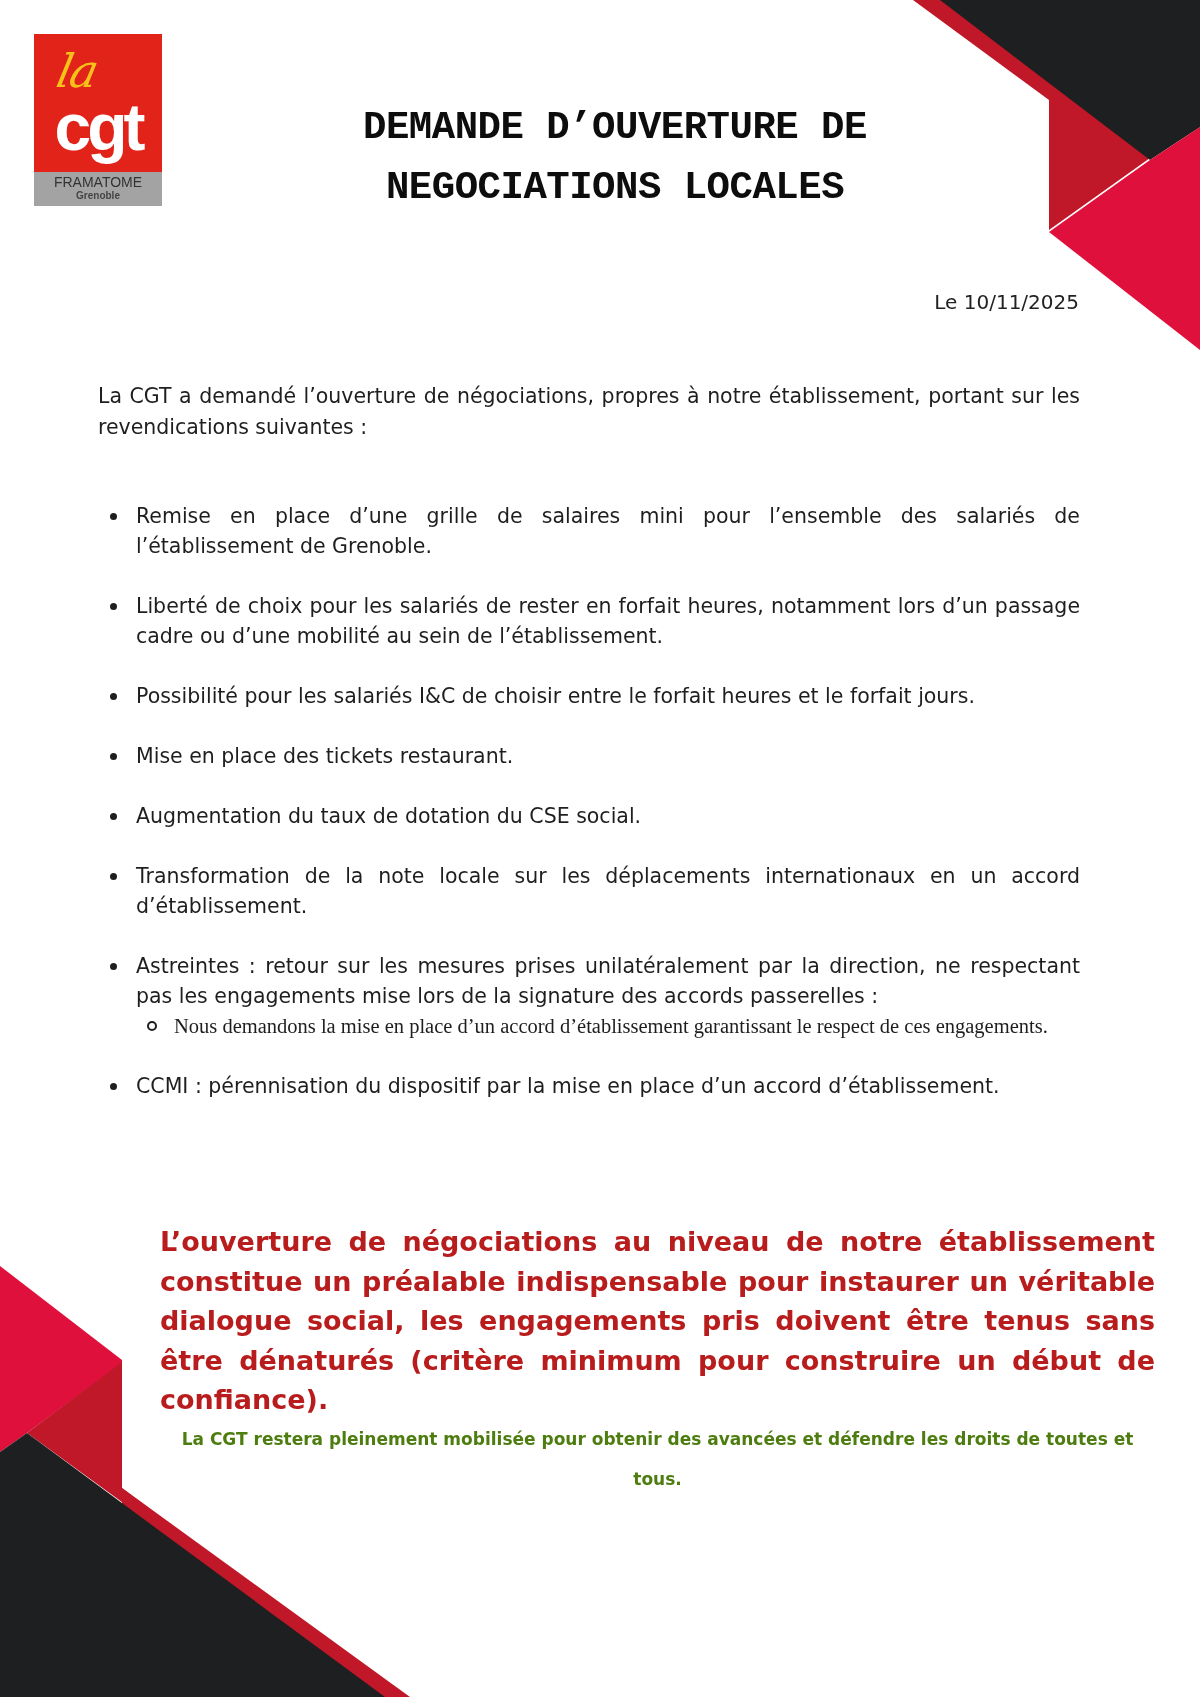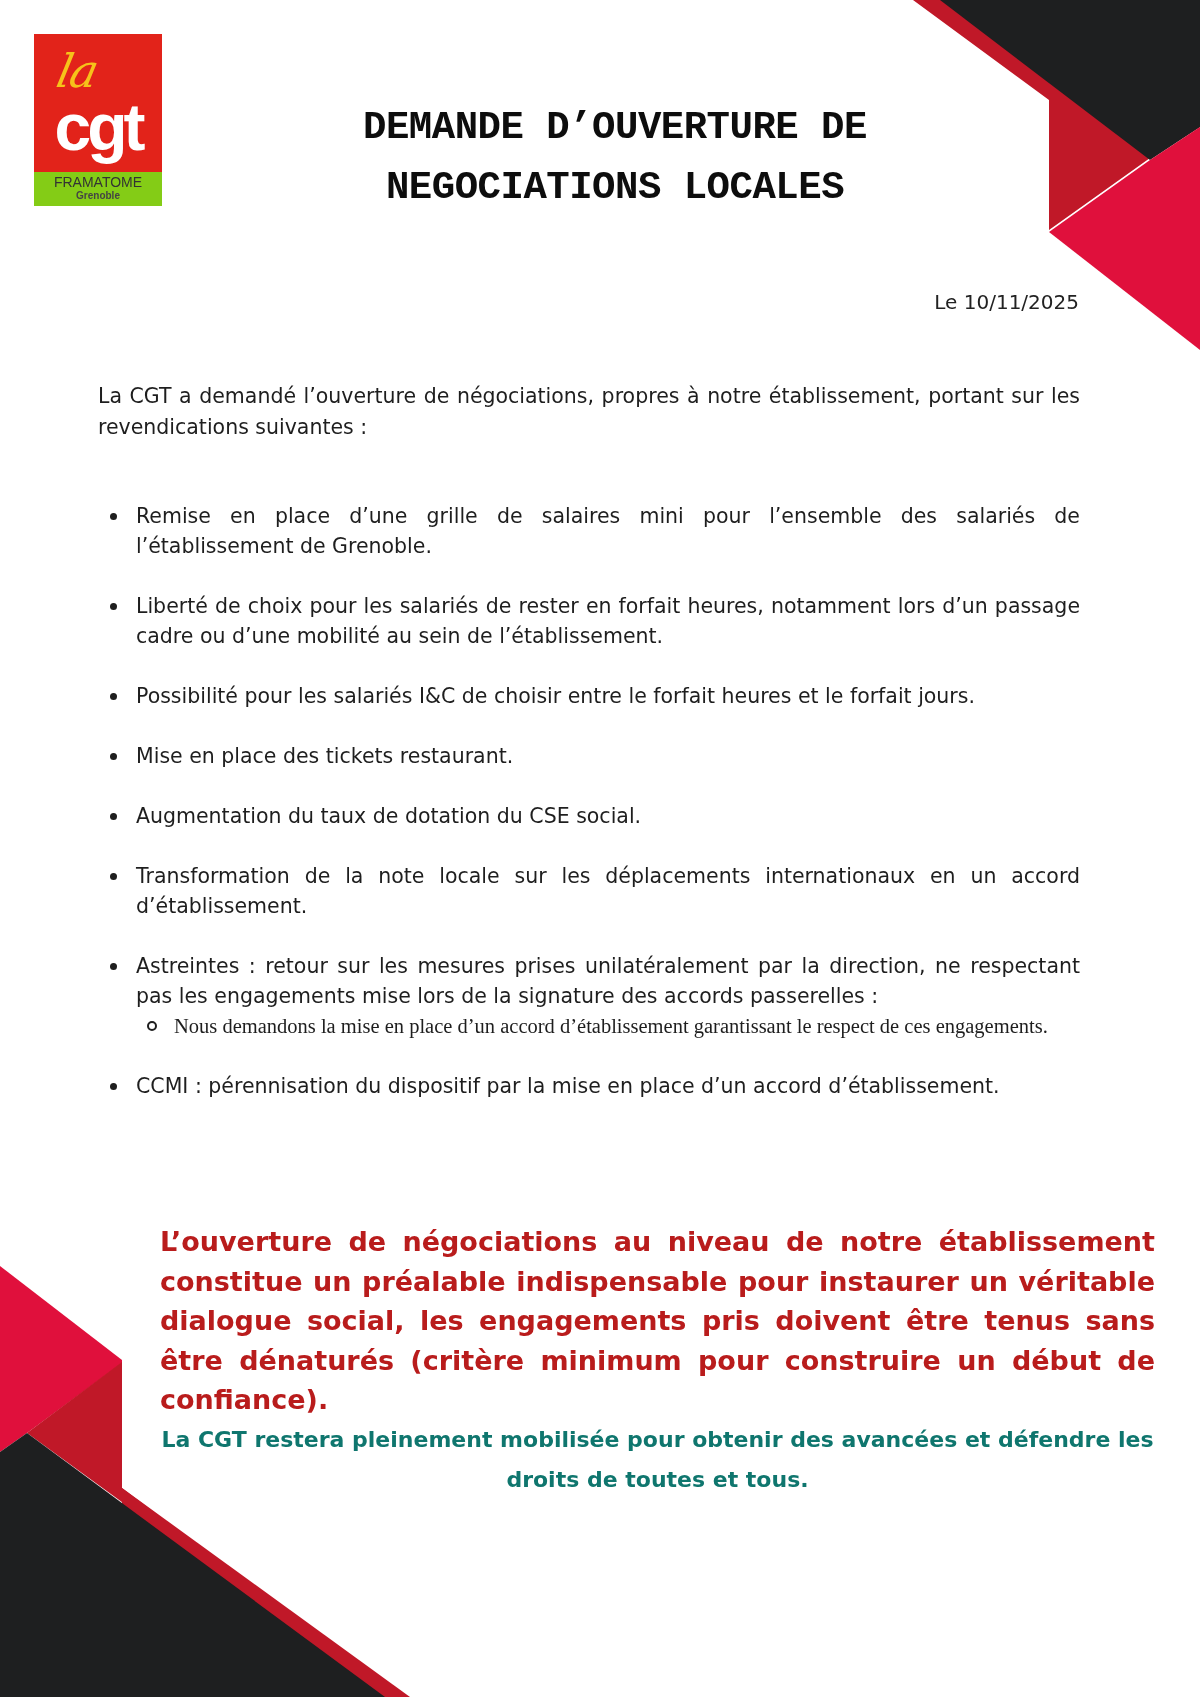--- a/index.html
+++ b/index.html
@@ -3,39 +3,39 @@
   <meta charset="utf-8">
   <style>
     html, body { margin: 0; padding: 0; background: #ffffff; }
     body { width: 1200px; height: 1697px; position: relative; overflow: hidden; font-family: "DejaVu Sans", sans-serif; color: #1a1a1a; }
 
     .deco { position: absolute; left: 0; top: 0; width: 1200px; height: 1697px; pointer-events: none; }
 
     .logo { position: absolute; left: 34px; top: 34px; width: 128px; height: 172px; background: #e2231a; overflow: hidden; }
     .logo .la { position: absolute; left: 24px; top: 14px; font-family: "DejaVu Serif", serif; font-style: italic; font-size: 46px; color: #f6c21a; letter-spacing: -2px; transform: skewX(-12deg); line-height: 1; }
     .logo .cgt { position: absolute; left: 2px; top: 60px; width: 124px; text-align: center; font-family: "Liberation Sans", sans-serif; font-weight: bold; font-size: 66px; color: #ffffff; letter-spacing: -4px; line-height: 1; }
-    .logo .band { position: absolute; left: 0; top: 138px; width: 128px; height: 34px; background: #84cc16; text-align: center; }
+    .logo .band { position: absolute; left: 0; top: 138px; width: 128px; height: 34px; background: #a3a3a3; text-align: center; }
     .logo .band .l1 { display: block; font-family: "Liberation Sans", sans-serif; font-size: 14px; color: #333; margin-top: 3px; line-height: 1.1; }
     .logo .band .l2 { display: block; font-family: "Liberation Sans", sans-serif; font-weight: bold; font-size: 10px; color: #444; line-height: 1.1; }
 
     .title { position: absolute; left: 240px; top: 98px; width: 750px; text-align: center; font-family: Liberation Mono, monospace; font-weight: bold; font-size: 39px; line-height: 60px; color: #0d0d0d; letter-spacing: -0.5px; }
 
     .date { position: absolute; right: 121px; top: 290px; font-family: "DejaVu Sans", sans-serif; font-size: 20px; color: #222; }
 
     .intro { position: absolute; left: 98px; top: 381px; width: 982px; font-size: 20.5px; line-height: 31px; text-align: justify; color: #1e1e1e; }
 
     .reqs { position: absolute; left: 98px; top: 501px; width: 982px; margin: 0; padding: 0; list-style: none; }
     .reqs > li { position: relative; padding-left: 38px; font-size: 20.5px; line-height: 30px; text-align: justify; color: #1e1e1e; margin-bottom: 30px; }
     .reqs > li .bullet { position: absolute; left: 12px; top: 12px; width: 7px; height: 7px; background: #1e1e1e; border-radius: 50%; }
     .sub { list-style: none; margin: 0; padding: 0; font-family: Liberation Serif, serif; }
     .sub li { position: relative; padding-left: 38px; text-align: justify; }
     .sub li .obullet { position: absolute; left: 11px; top: 10px; width: 6px; height: 6px; border: 2px solid #1e1e1e; border-radius: 50%; }
 
     .conclusion { position: absolute; left: 160px; top: 1222px; width: 995px; font-family: "DejaVu Sans", sans-serif; font-weight: bold; font-size: 27px; line-height: 39.5px; text-align: justify; color: #b91c1c; text-align-last: left; }
-    .closing { position: absolute; left: 160px; top: 1420px; width: 995px; font-family: "DejaVu Sans", sans-serif; font-weight: bold; font-size: 22px; line-height: 39.5px; text-align: center; color: #0f766e; }
+    .closing { position: absolute; left: 160px; top: 1420px; width: 995px; font-family: "DejaVu Sans", sans-serif; font-weight: bold; font-size: 17px; line-height: 39.5px; text-align: center; color: #4d7c0f; }
   </style>
 </head>
 <body>
 
 <svg class="deco" viewBox="0 0 1200 1697" xmlns="http://www.w3.org/2000/svg">
 
   <polygon points="913,0 1049,100 1049,230 1150,158 1200,127 1200,0" fill="#c01828"></polygon>
   <polygon points="940,0 1200,0 1200,127 1150,160" fill="#1e1f20"></polygon>
   <polygon points="1049,232 1150,160 1200,127 1200,350" fill="#e0103c"></polygon>
 

